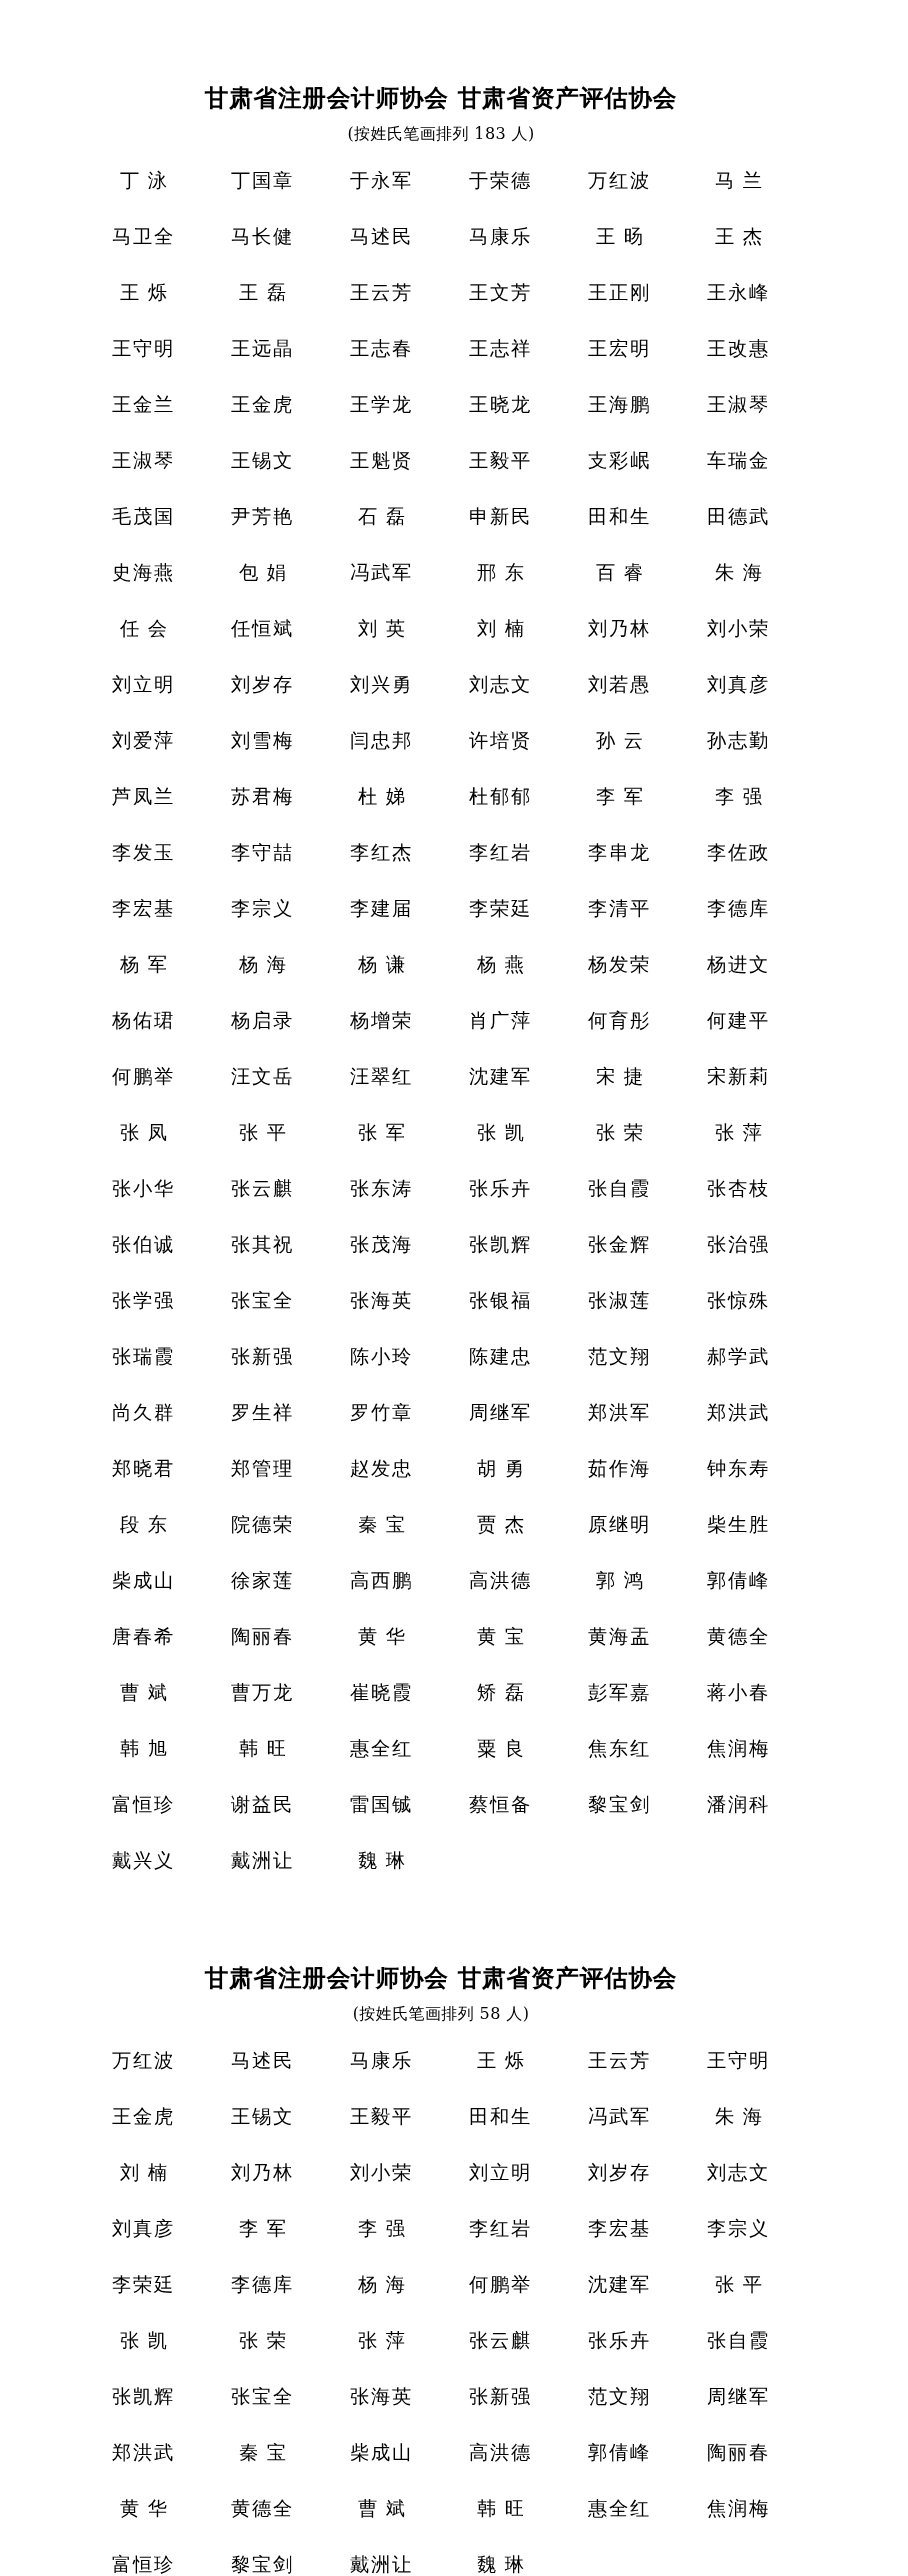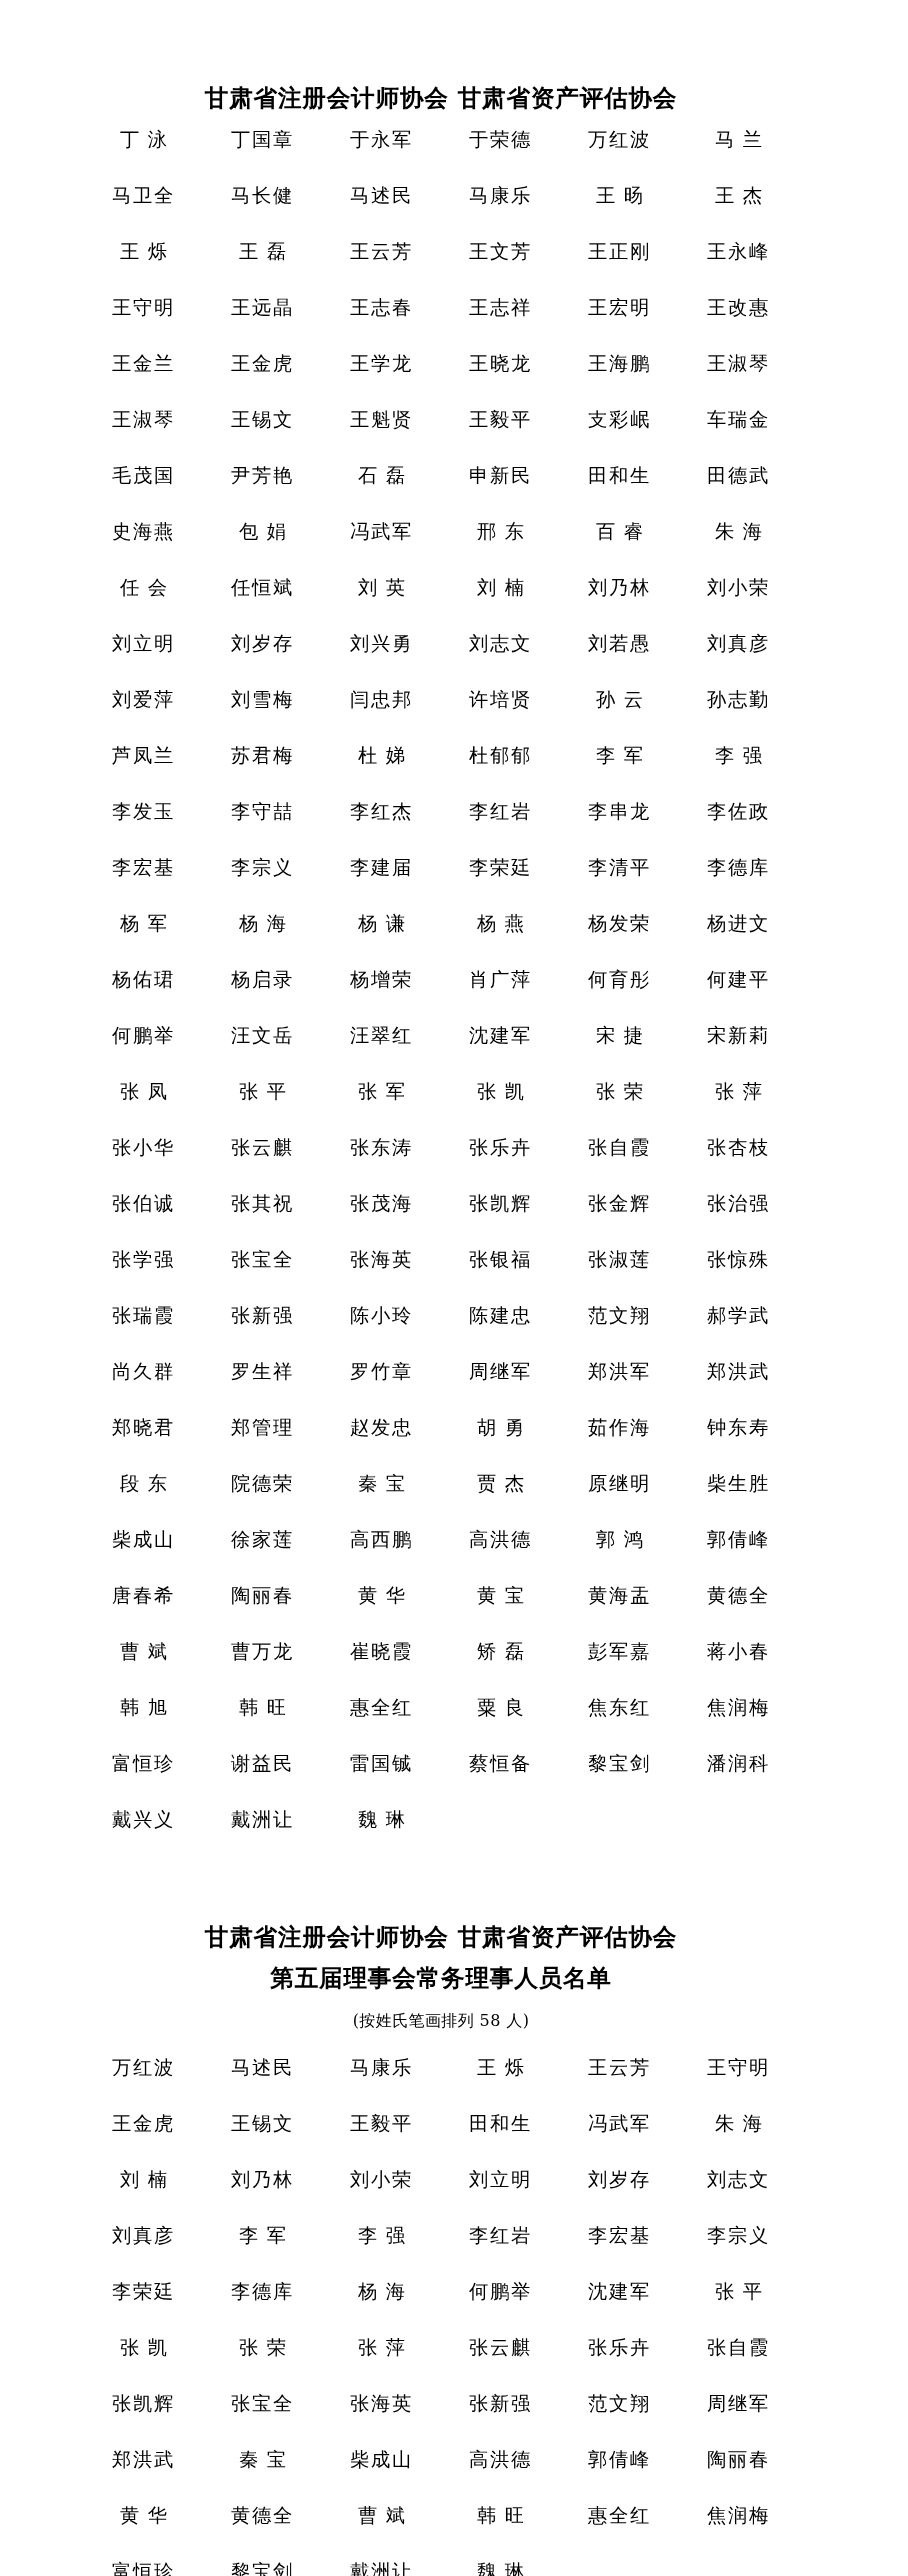--- a/index.html
+++ b/index.html
@@ -66,20 +66,21 @@
   
   .name-cell.n2 { letter-spacing: 8.4px; text-indent: 8.4px; }
 </style>
 </head>
 <body>
 
 <div class="page">
 
   <div class="section">
     <div class="doc-title">甘肃省注册会计师协会 甘肃省资产评估协会</div>
+    <div class="doc-note">(按姓氏笔画排列 183 人)</div>
     <div class="name-grid">
         <div class="name-cell n2">丁泳</div>
         <div class="name-cell">丁国章</div>
         <div class="name-cell">于永军</div>
         <div class="name-cell">于荣德</div>
         <div class="name-cell">万红波</div>
         <div class="name-cell n2">马兰</div>
         <div class="name-cell">马卫全</div>
         <div class="name-cell">马长健</div>
         <div class="name-cell">马述民</div>
@@ -255,21 +256,20 @@
         <div class="name-cell">黎宝剑</div>
         <div class="name-cell">潘润科</div>
         <div class="name-cell">戴兴义</div>
         <div class="name-cell">戴洲让</div>
         <div class="name-cell n2">魏琳</div>
       </div>
   </div>
 
   <div class="section">
     <div class="doc-title">甘肃省注册会计师协会 甘肃省资产评估协会</div>
-    <div class="doc-subtitle">第五届理事会常务理事人员名单</div>
     <div class="doc-note">(按姓氏笔画排列 58 人)</div>
     <div class="name-grid">
         <div class="name-cell">万红波</div>
         <div class="name-cell">马述民</div>
         <div class="name-cell">马康乐</div>
         <div class="name-cell n2">王烁</div>
         <div class="name-cell">王云芳</div>
         <div class="name-cell">王守明</div>
         <div class="name-cell">王金虎</div>
         <div class="name-cell">王锡文</div>

